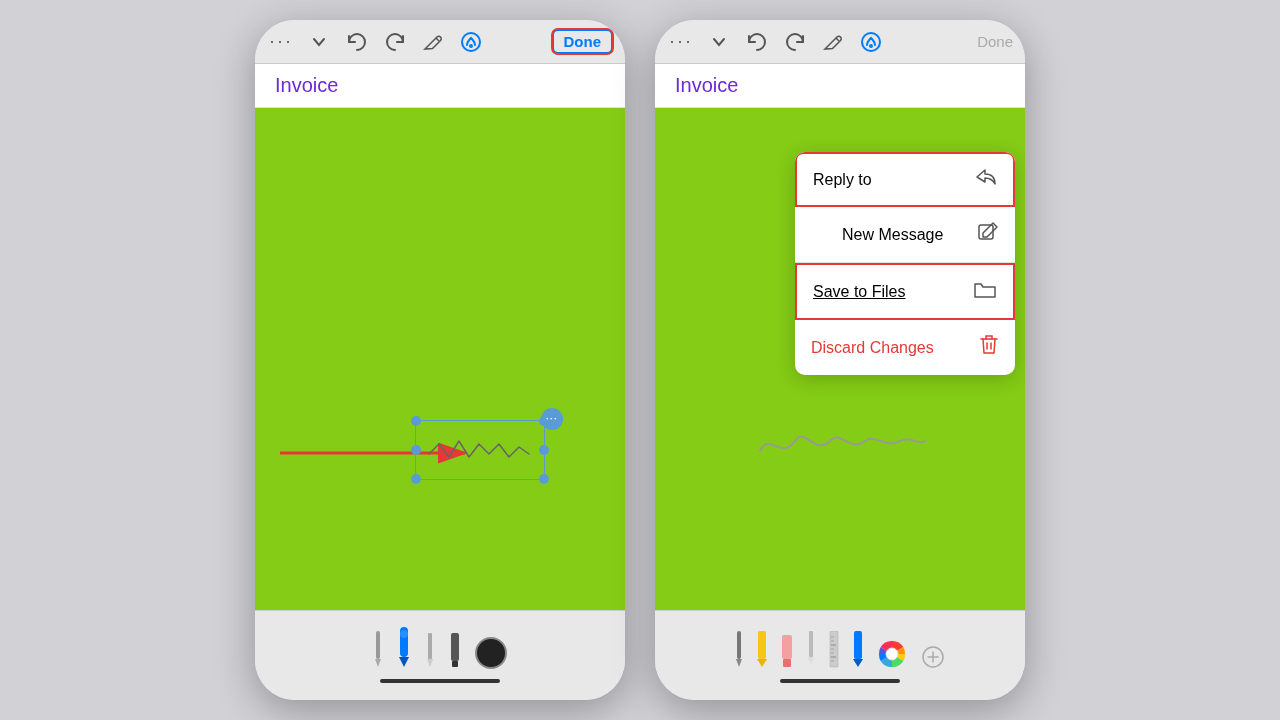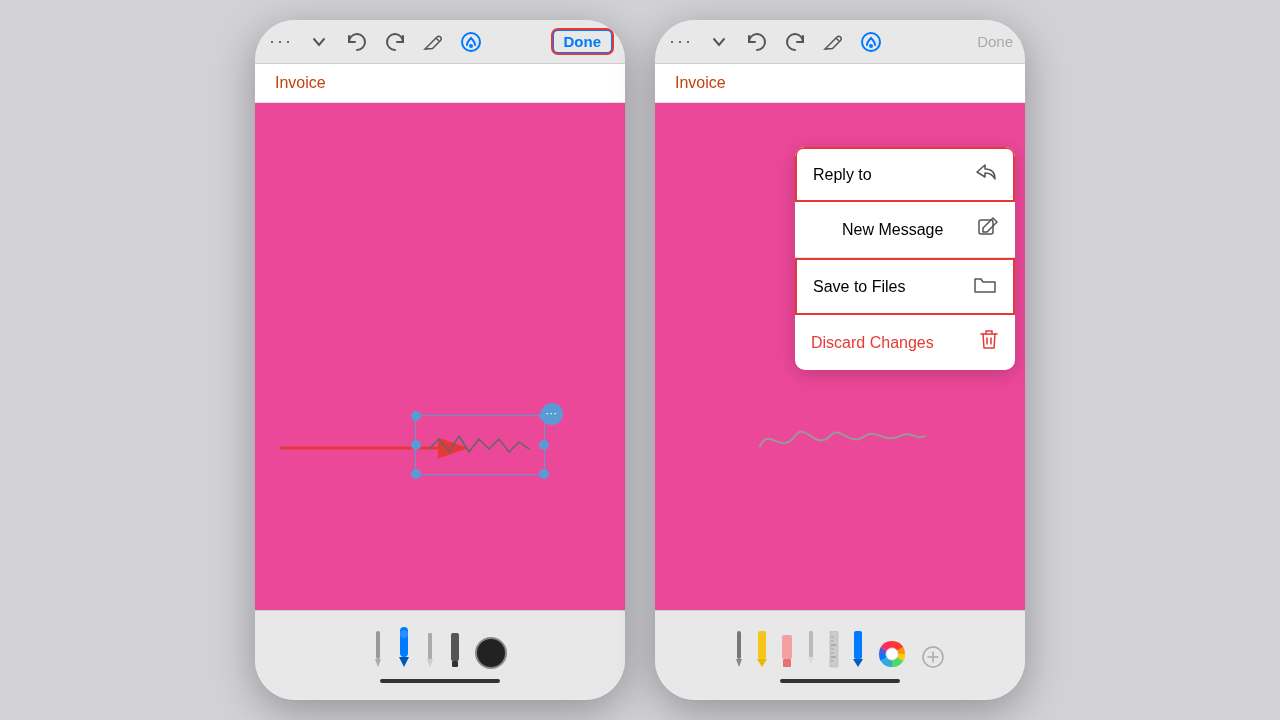--- a/index.html
+++ b/index.html
@@ -79,29 +79,29 @@
     .doc-area {
       flex: 1;
       background: white;
       margin: 0;
       position: relative;
       overflow: hidden;
     }
 
     .doc-header {
       padding: 10px 20px;
-      font-size: 16px;
-      color: #c2410c;
+      font-size: 20px;
+      color: #6d28d9;
       background: white;
       border-bottom: 1px solid #e0e0e0;
     }
 
     .doc-content {
       flex: 1;
-      background: #ec4899;
+      background: #84cc16;
       position: relative;
       height: calc(100% - 34px);
     }
 
     
     .signature-container {
       position: absolute;
       bottom: 140px;
       left: 160px;
       width: 130px;
@@ -438,21 +438,21 @@
           <div class="menu-item" style="border-bottom:1px solid #e0e0e0;padding-left:47px;">
             <span>New Message</span>
             <span class="menu-icon">
               <svg width="22" height="22" viewBox="0 0 22 22">
                   <rect x="2" y="4" width="14" height="14" rx="2" stroke="#555" stroke-width="1.5" fill="none"></rect>
                   <path d="M16 2 L20 6 L10 16 L6 16 L6 12 Z" stroke="#555" stroke-width="1.5" fill="none" stroke-linecap="round" stroke-linejoin="round"></path>
                 </svg>
             </span>
           </div>
 
-          <div style="border:2.5px solid #e53935;margin:0;">
+          <div style="border:2.5px solid #e53935;margin:0;text-decoration:underline;">
             <div class="menu-item">
               <span>Save to Files</span>
               <span class="menu-icon">
                 <svg width="24" height="20" viewBox="0 0 24 20">
                     <path d="M2 6 L2 18 L22 18 L22 8 L10 8 L8 5 L2 5 Z" stroke="#555" stroke-width="1.5" fill="none" stroke-linecap="round" stroke-linejoin="round"></path>
                   </svg>
               </span>
             </div>
           </div>
 

